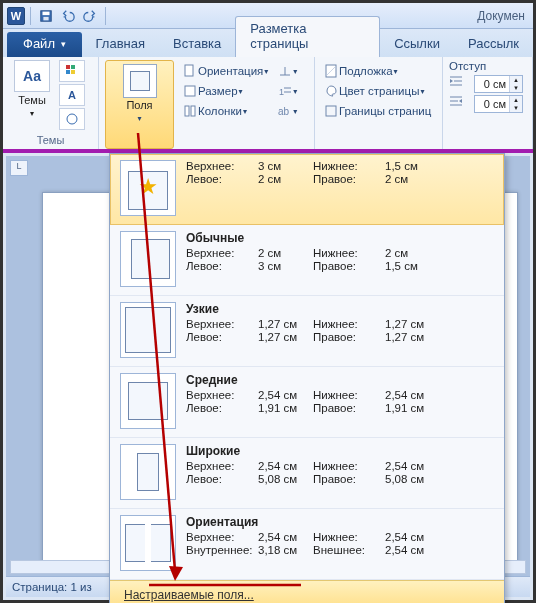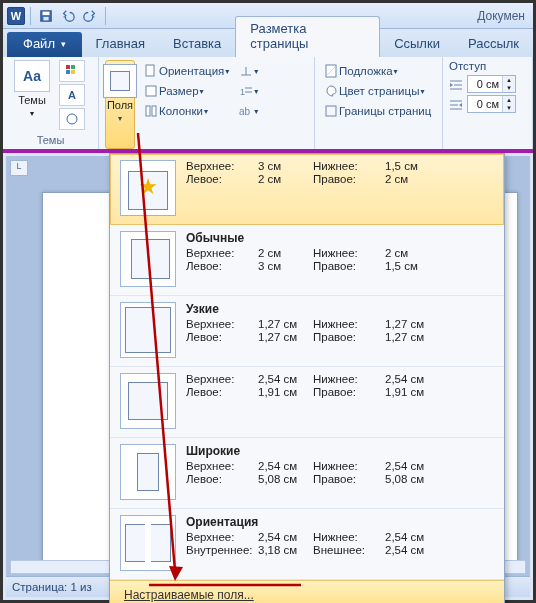--- a/index.html
+++ b/index.html
@@ -26,32 +26,32 @@
   .group { border-right:1px solid #c9d6ea; padding:3px 6px 0; display:flex; flex-direction:column; height:100%; position:relative; }
   .group-label { text-align:center; font-size:11px; color:#55698a; padding:0 0 2px; position:absolute; bottom:1px; left:0; right:0;}
   .themes-body { display:flex; gap:4px; align-items:flex-start; }
   .big { display:flex; flex-direction:column; align-items:center; width:46px; gap:2px; }
   .big .ico { width:36px; height:32px; border:1px solid #bcc9de; background:#fff; display:flex; align-items:center; justify-content:center; }
   .big .lbl { font-size:11px; text-align:center; line-height:1.1; }
   .col-minis { display:flex; flex-direction:column; gap:2px; }
   .mini { width:26px; height:22px; border:1px solid #c4d0e4; background:#fff; display:flex; align-items:center; justify-content:center; font-size:11px; }
 
   
-  .margins-btn { display:flex; flex-direction:column; align-items:center; width:30px; padding:3px 2px 0; background:linear-gradient(#fff1bf,#ffd977); border:1px solid #e2b44a; border-radius:3px; gap:2px; }
+  .margins-btn { display:flex; flex-direction:column; align-items:center; width:69px; padding:3px 2px 0; background:linear-gradient(#fff1bf,#ffd977); border:1px solid #e2b44a; border-radius:3px; gap:2px; }
   .margins-btn .ico { width:34px; height:34px; background:#fff; border:1px solid #94a9c7; position:relative; }
   .margins-btn .ico::before { content:""; position:absolute; left:6px; right:6px; top:6px; bottom:6px; border:1px solid #6e86ac; background:#f3f7fd; }
   .margins-btn .lbl { font-size:11px; line-height:1.05; text-align:center;}
   .margins-btn .arr { font-size:8px; color:#2a4a77; }
 
   .ribbon-col { display:flex; flex-direction:column; gap:2px; padding:2px 0 16px; }
   .rb-item { display:flex; align-items:center; gap:0; font-size:11.5px; color:#2a4a77; white-space:nowrap; padding:1px 2px;}
   .rb-item .ico { width:16px; height:16px; display:inline-flex; align-items:center; justify-content:center; }
   .rb-item .arr { font-size:8px; margin-left:1px;}
 
-  .spin { display:flex; align-items:flex-end; gap:4px; font-size:11px;}
+  .spin { display:flex; align-items:flex-start; gap:11px; font-size:11px;}
   .spinbox { display:flex; align-items:center; border:1px solid #9db5d8; background:#fff; height:18px;}
   .spinbox .val { width:34px; text-align:right; padding:0 3px; font-size:11px;}
   .spinbox .btns {display:flex; flex-direction:column; border-left:1px solid #c4d0e4;}
   .spinbox .sb { width:12px; height:8px; font-size:7px; text-align:center; line-height:8px; background:#eef3fb;}
 
   
   .docwrap { position:absolute; left:3px; right:3px; top:153px; bottom:24px; background:#acc1df; }
   .rulerstub { position:absolute; left:4px; top:4px; width:18px; height:16px; background:#eef3fb; border:1px solid #9db5d8; font-size:9px; text-align:center; color:#55698a; }
   .paper { position:absolute; left:36px; top:36px; right:12px; bottom:12px; background:#fff; border:1px solid #8aa0c0; box-shadow:0 0 4px rgba(0,0,0,.2);}
   .hscroll { position:absolute; left:4px; right:4px; bottom:2px; height:14px; background:#e6eefb; border:1px solid #b7c7e0; }
@@ -343,20 +343,21 @@
             <span>Правое:</span>
             <span>1,27 см</span>
           </div>
         </div>
       </div>
       <div class="preset">
         <div class="preview">
           <div class="inner" style="inset: 8px 7px;"></div>
         </div>
         <div class="preset-data">
+          <div class="preset-title">Средние</div>
           <div class="rows">
             <span>Верхнее:</span>
             <span>2,54 см</span>
             <span>Нижнее:</span>
             <span>2,54 см</span>
             <span>Левое:</span>
             <span>1,91 см</span>
             <span>Правое:</span>
             <span>1,91 см</span>
           </div>

